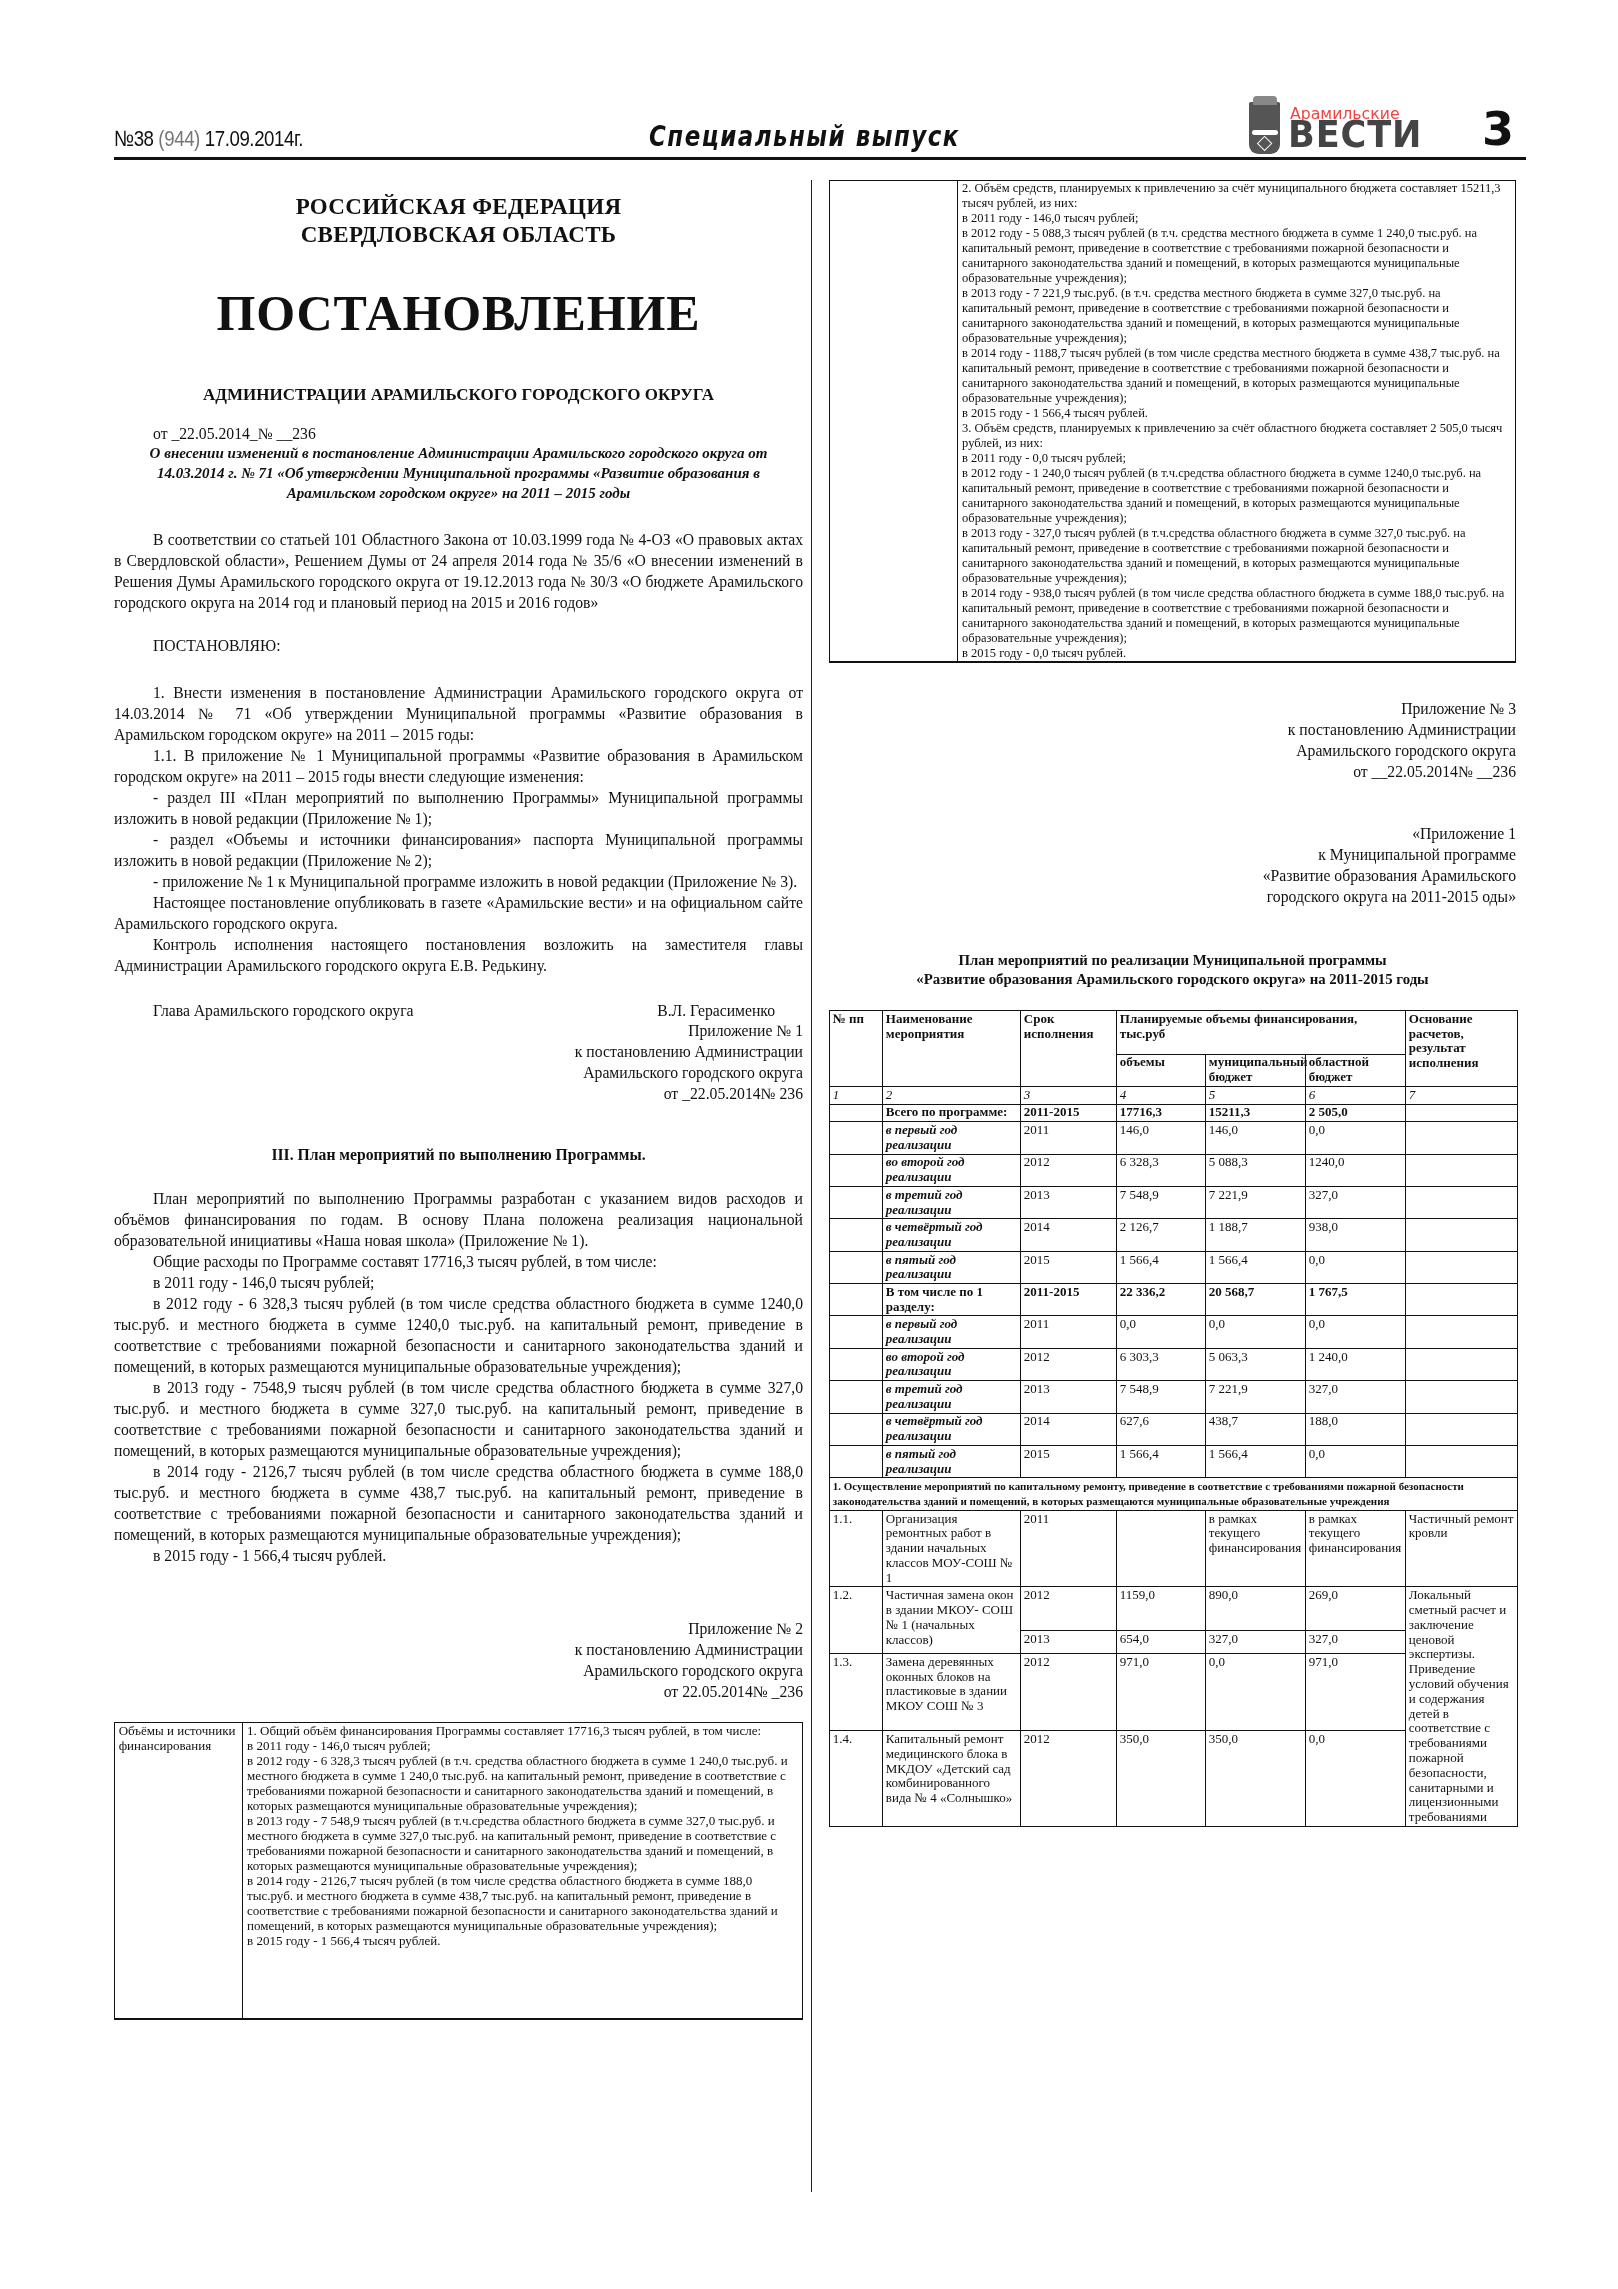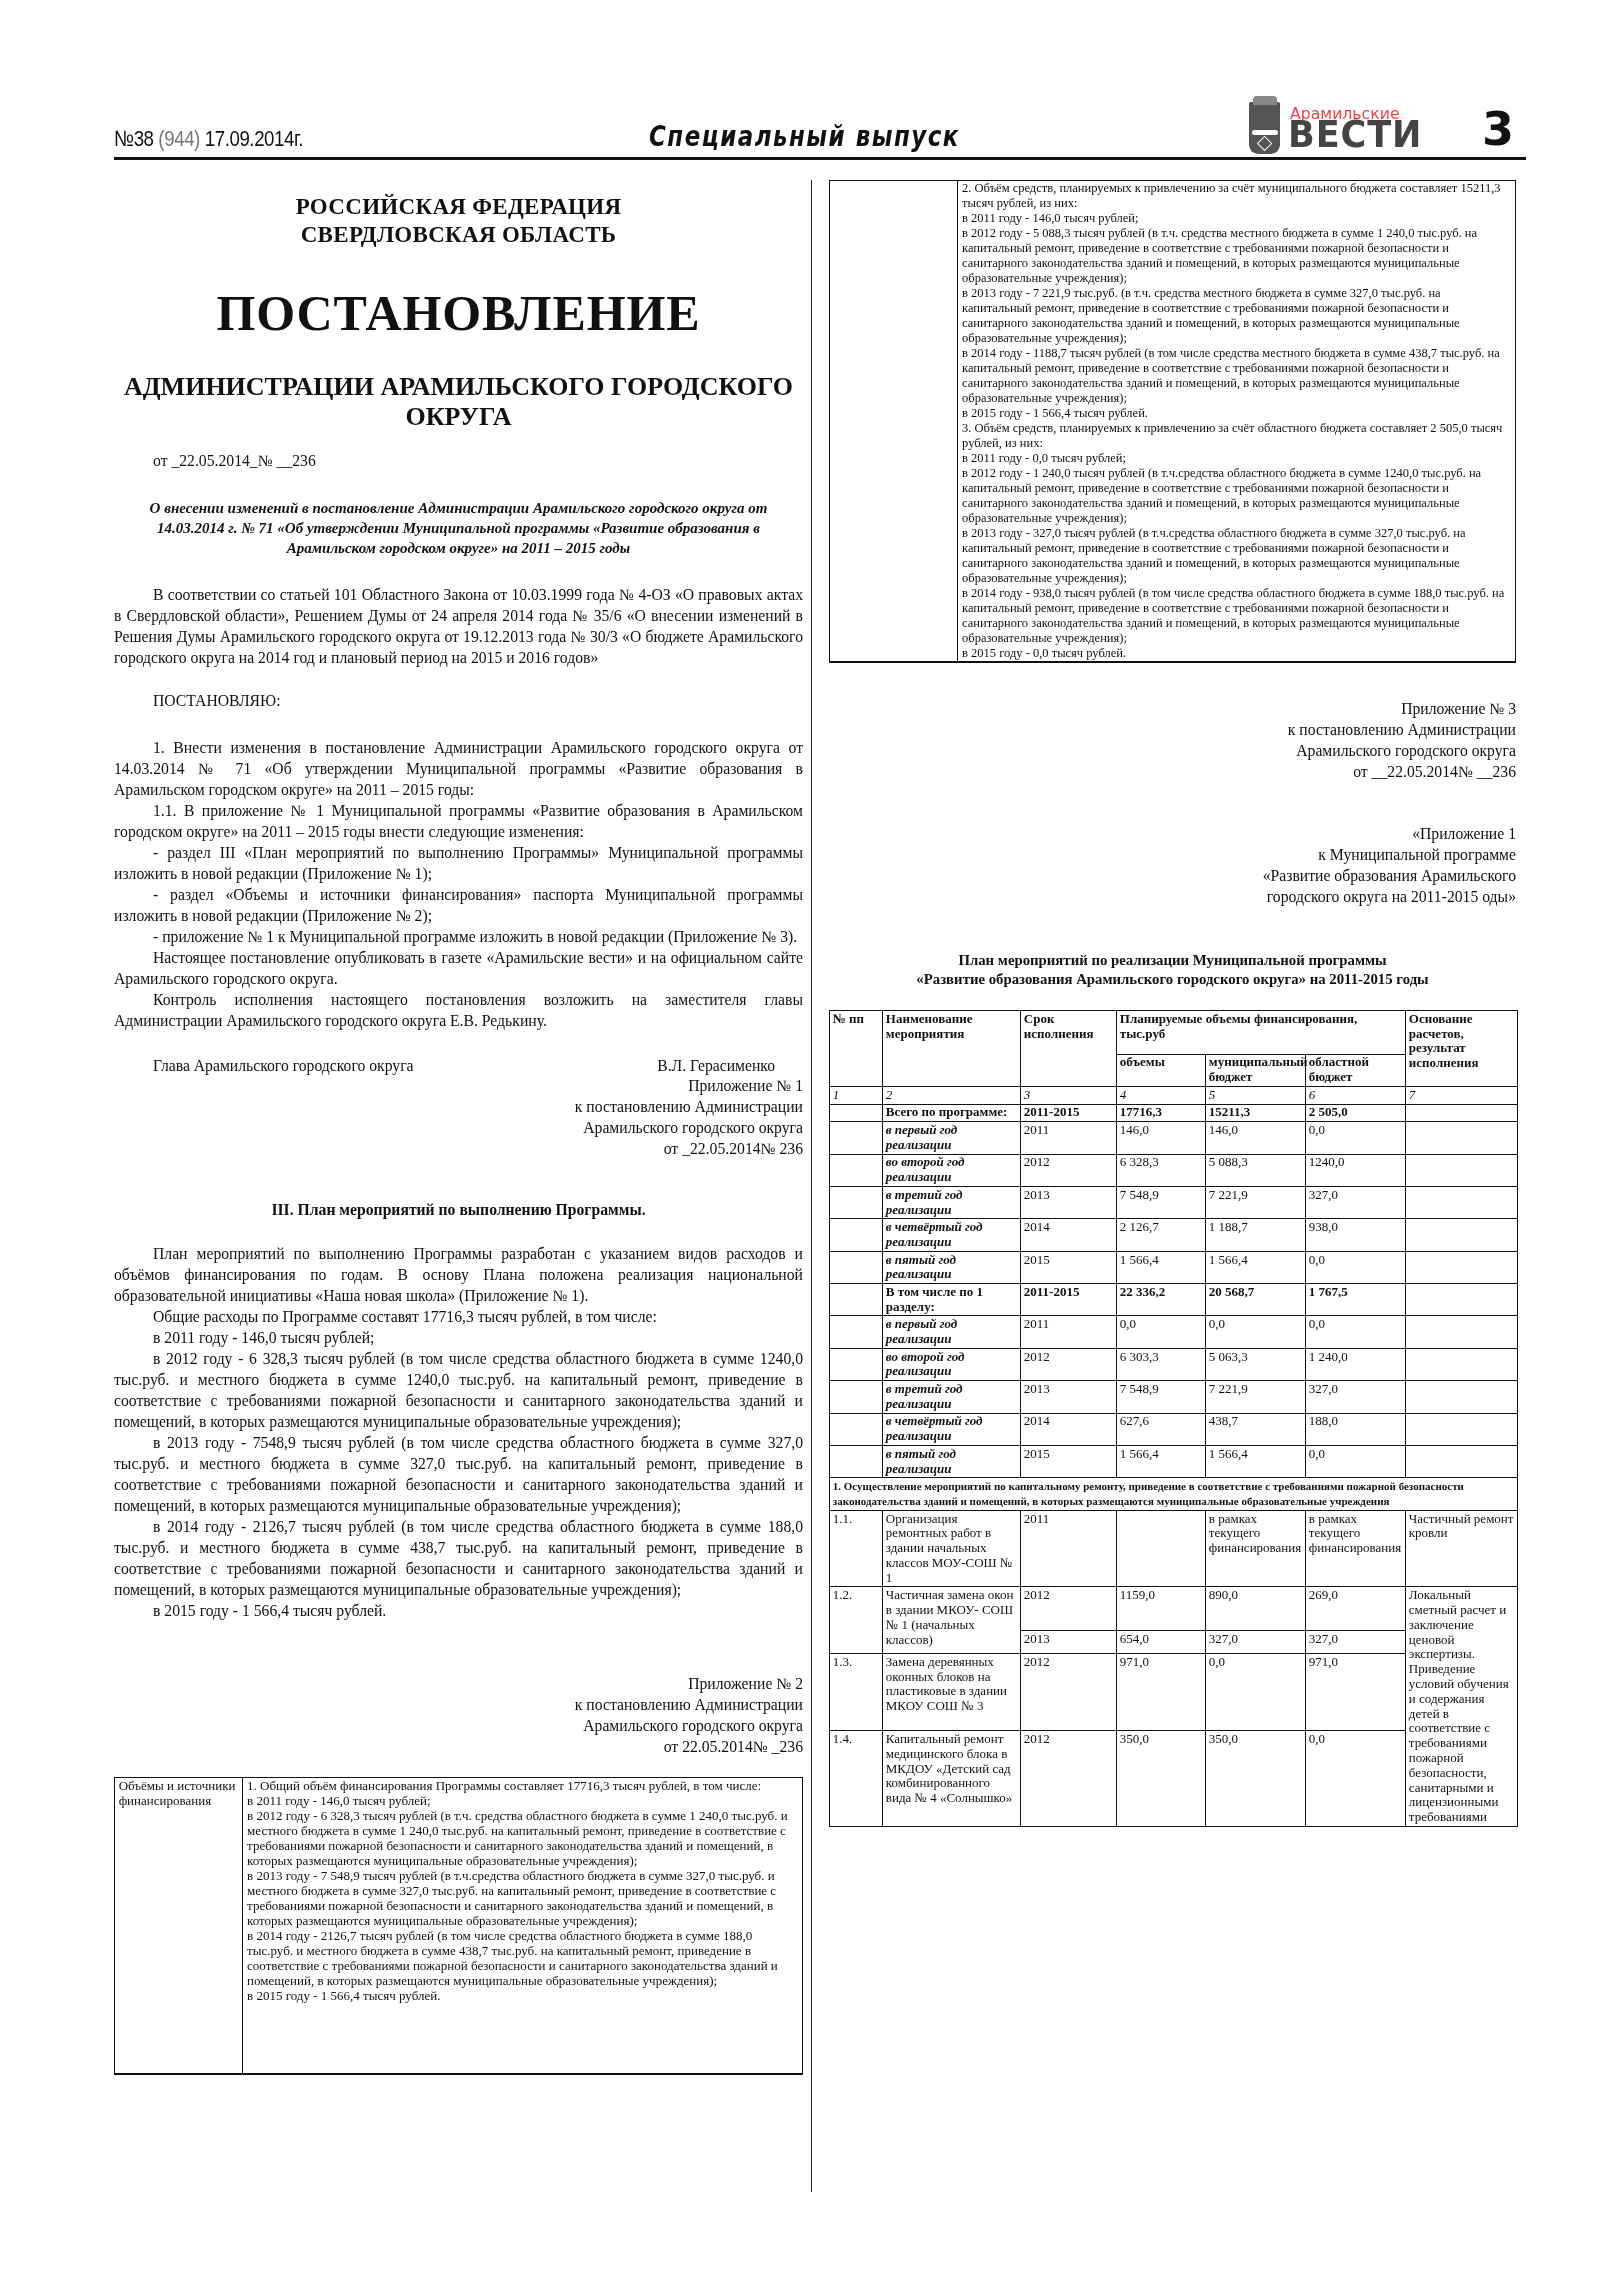--- a/index.html
+++ b/index.html
@@ -20,23 +20,23 @@
   #pagenum { left:1368px; top:-7.4px; font-family:"DejaVu Sans",sans-serif; font-weight:bold; font-size:46px; }
   
   #col-divider { left:811px; top:180px; width:0.9px; height:2012px; background:#222; }
   
   .col { position:absolute; }
   #left-col { left:114px; top:191px; width:689px; }
   #right-col { left:829px; top:180px; width:687px; }
   .c { text-align:center; }
   .t-head1 { font-weight:bold; font-size:23px; line-height:28px; letter-spacing:0.3px; }
   .t-title { font-weight:bold; font-size:50px; letter-spacing:0.9px; margin-top:37px; line-height:55px; }
-  .t-head2 { font-weight:bold; font-size:26px; margin-top:31px; }
+  .t-head2 { font-weight:bold; font-size:17px; margin-top:44px; }
   .t-date { font-size:15.7px; margin:20px 0 0 39px; }
-  .t-subj { font-weight:bold; font-style:italic; font-size:15px; line-height:20px; margin-top:28px; text-align:center; }
+  .t-subj { font-weight:bold; font-style:italic; font-size:15px; line-height:20px; text-align:center; }
   .body { font-size:15.7px; line-height:21px; text-align:justify; }
   .body p { margin:0; text-indent:39px; }
   .sign { font-size:15.7px; display:flex; justify-content:space-between; margin:26px 28px 0 39px; }
   .appx { font-size:15.7px; line-height:21px; text-align:right; }
   .sec-title { font-weight:bold; font-size:15.7px; text-align:center; }
   table { border-collapse:collapse; }
   .pass-table { width:100%; font-size:13px; line-height:15px;border-radius:20px; }
   .pass-table td { border:0.9px solid #111; vertical-align:top; padding:0 3.7px; }
   .pass-table td.lbl { width:120px; }
   .pass-table .bottom-border { border-bottom:2.3px solid #111; }

